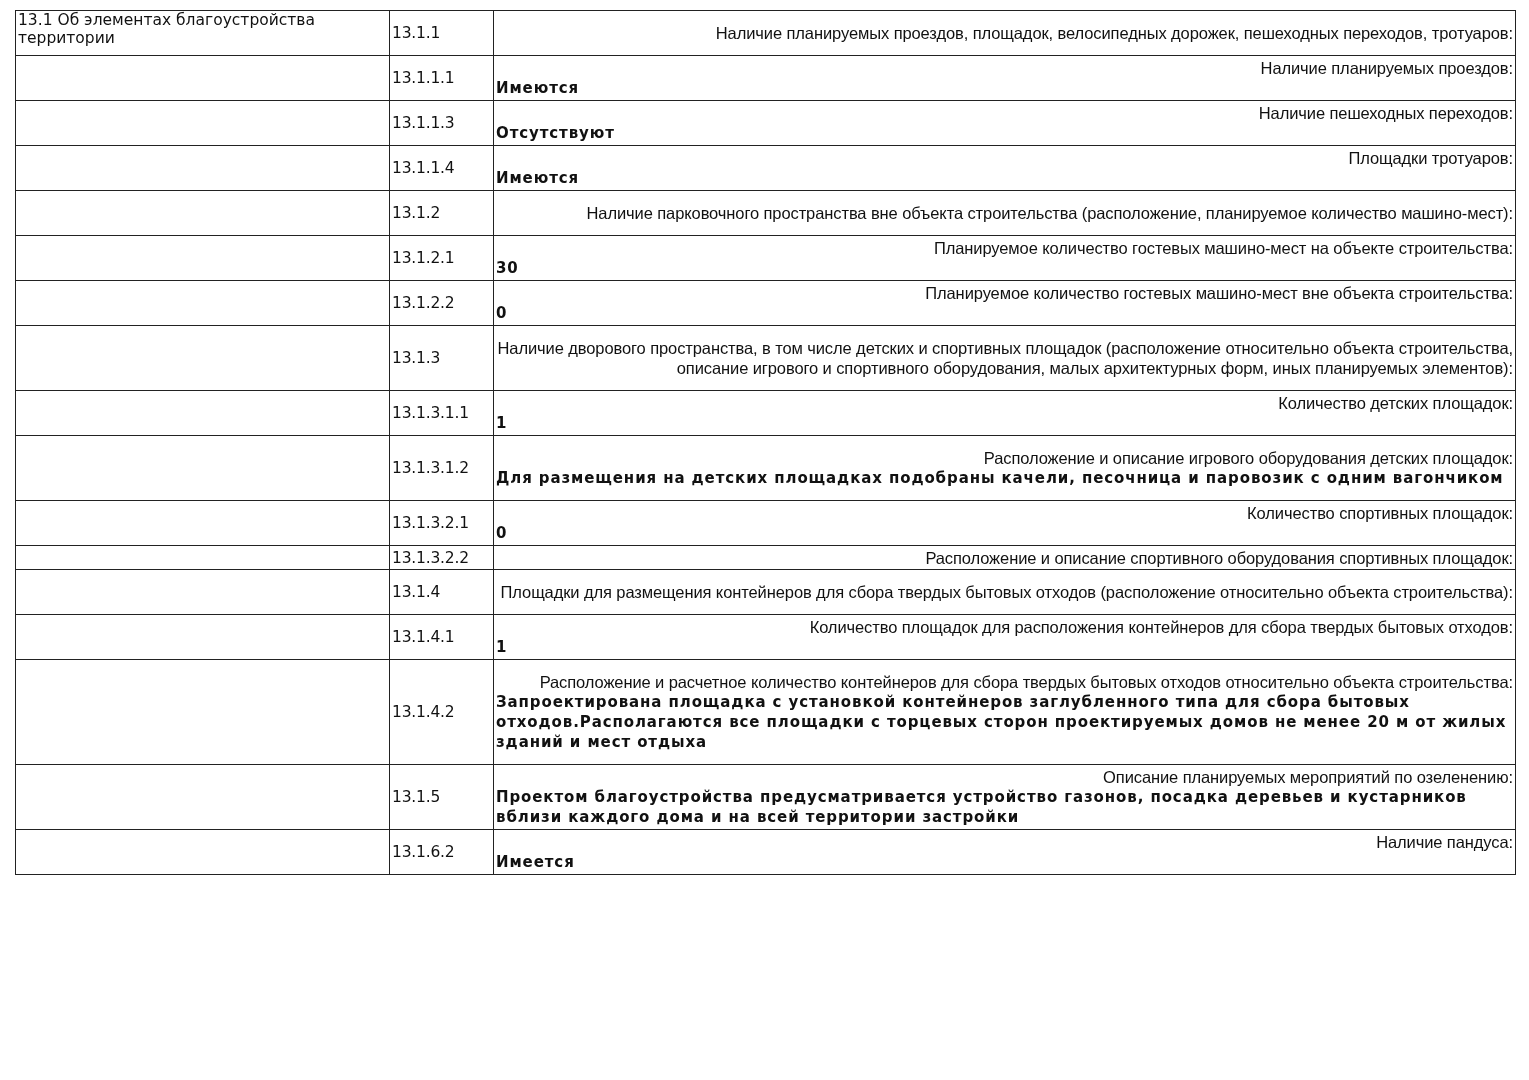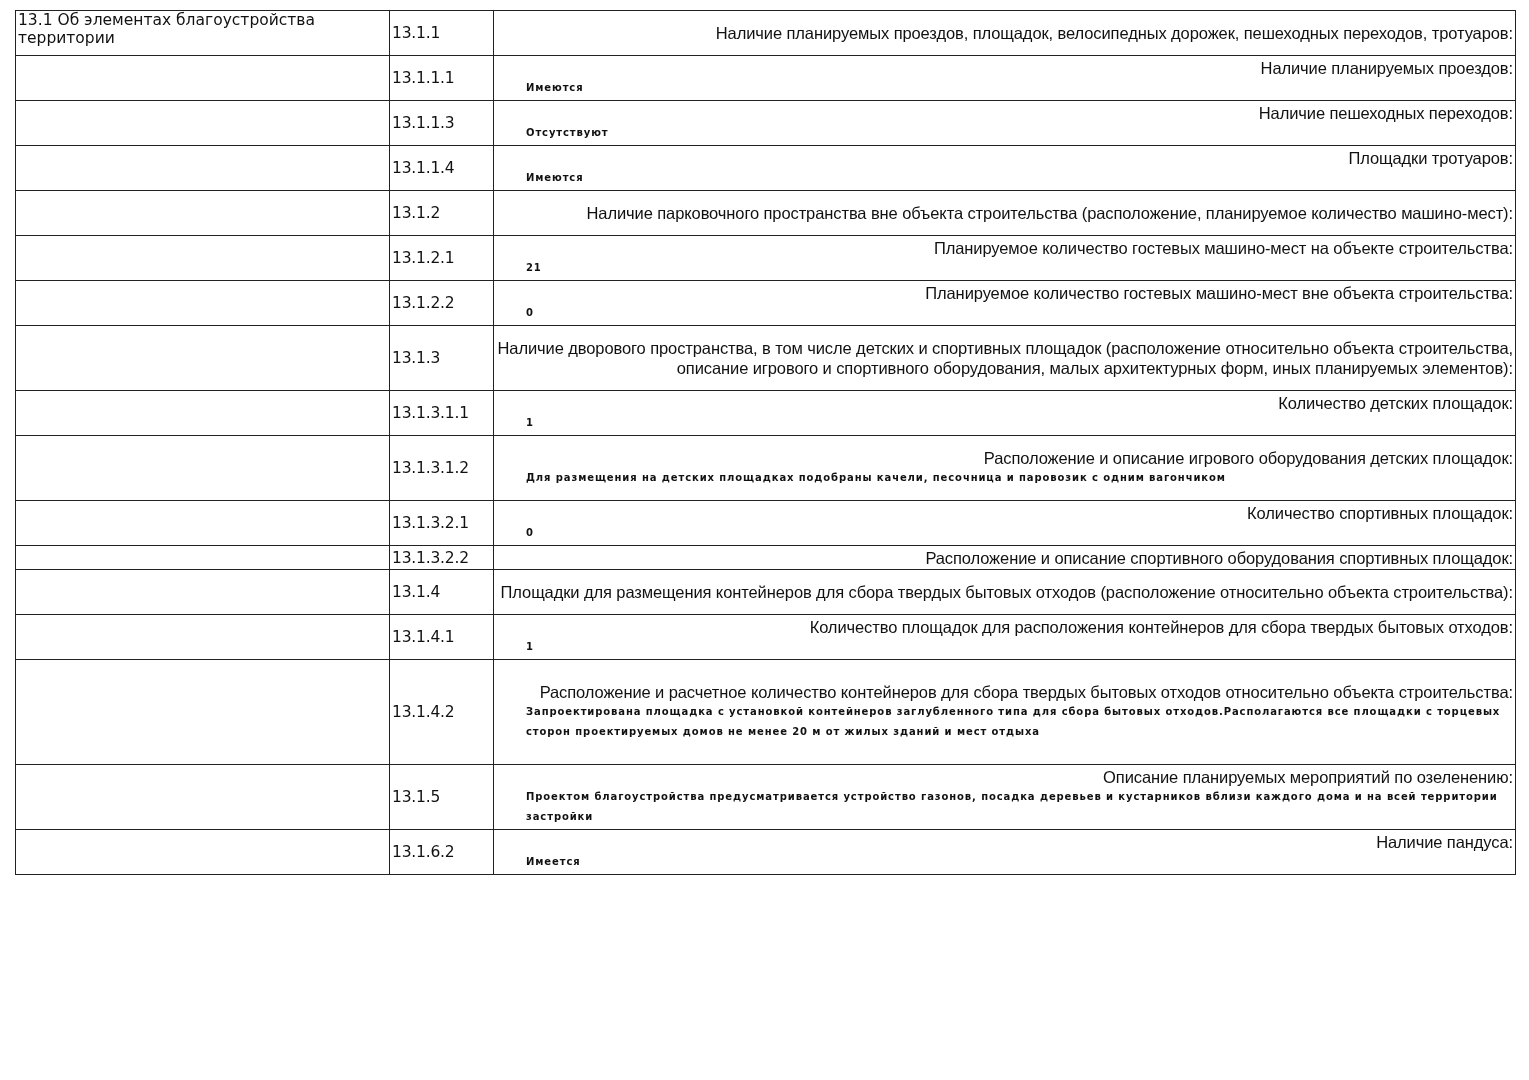--- a/index.html
+++ b/index.html
@@ -8,21 +8,21 @@
   table.doc { position: absolute; left: 15px; top: 10px; width: 1500px;
               border-collapse: collapse; table-layout: fixed; }
   table.doc td { border: 1.5px solid #222; padding: 0 2px; vertical-align: middle;
                  font-size: 15.5px; line-height: 20px; }
   col.c1 { width: 374px; }
   col.c2 { width: 104px; }
   col.c3 { width: 1022px; }
   td.section { height: 24px; }
   td.num { letter-spacing: -0.2px; }
   .q { display: block; font-family: "Liberation Sans", sans-serif; font-size: 16.5px; letter-spacing: -0.1px; text-align: right; }
-  .a { display: block; font-weight: bold; font-family: "DejaVu Sans", sans-serif; font-size: 10px; letter-spacing: 0.9px; margin-left: 30px; }
+  .a { display: block; font-weight: bold; font-family: "DejaVu Sans", sans-serif; font-size: 15px; letter-spacing: 0.9px; }
   tr.r2 td { height: 44px; }
   tr.r1 td { height: 23px; margin-top: 21px; }
   tr.r3 td { height: 64px; }
   tr.r4 td { height: 104px; }
 </style>
 </head>
 <body>
 
 <table class="doc">
   <colgroup>
@@ -67,21 +67,21 @@
       <td class="num">13.1.2</td>
       <td>
           <span class="q">Наличие парковочного пространства вне объекта строительства (расположение, планируемое количество машино-мест):</span>
         </td>
     </tr>
     <tr class="r2">
       <td></td>
       <td class="num">13.1.2.1</td>
       <td>
           <span class="q">Планируемое количество гостевых машино-мест на объекте строительства:</span>
-          <span class="a">21</span>
+          <span class="a">30</span>
         </td>
     </tr>
     <tr class="r2">
       <td></td>
       <td class="num">13.1.2.2</td>
       <td>
           <span class="q">Планируемое количество гостевых машино-мест вне объекта строительства:</span>
           <span class="a">0</span>
         </td>
     </tr>

